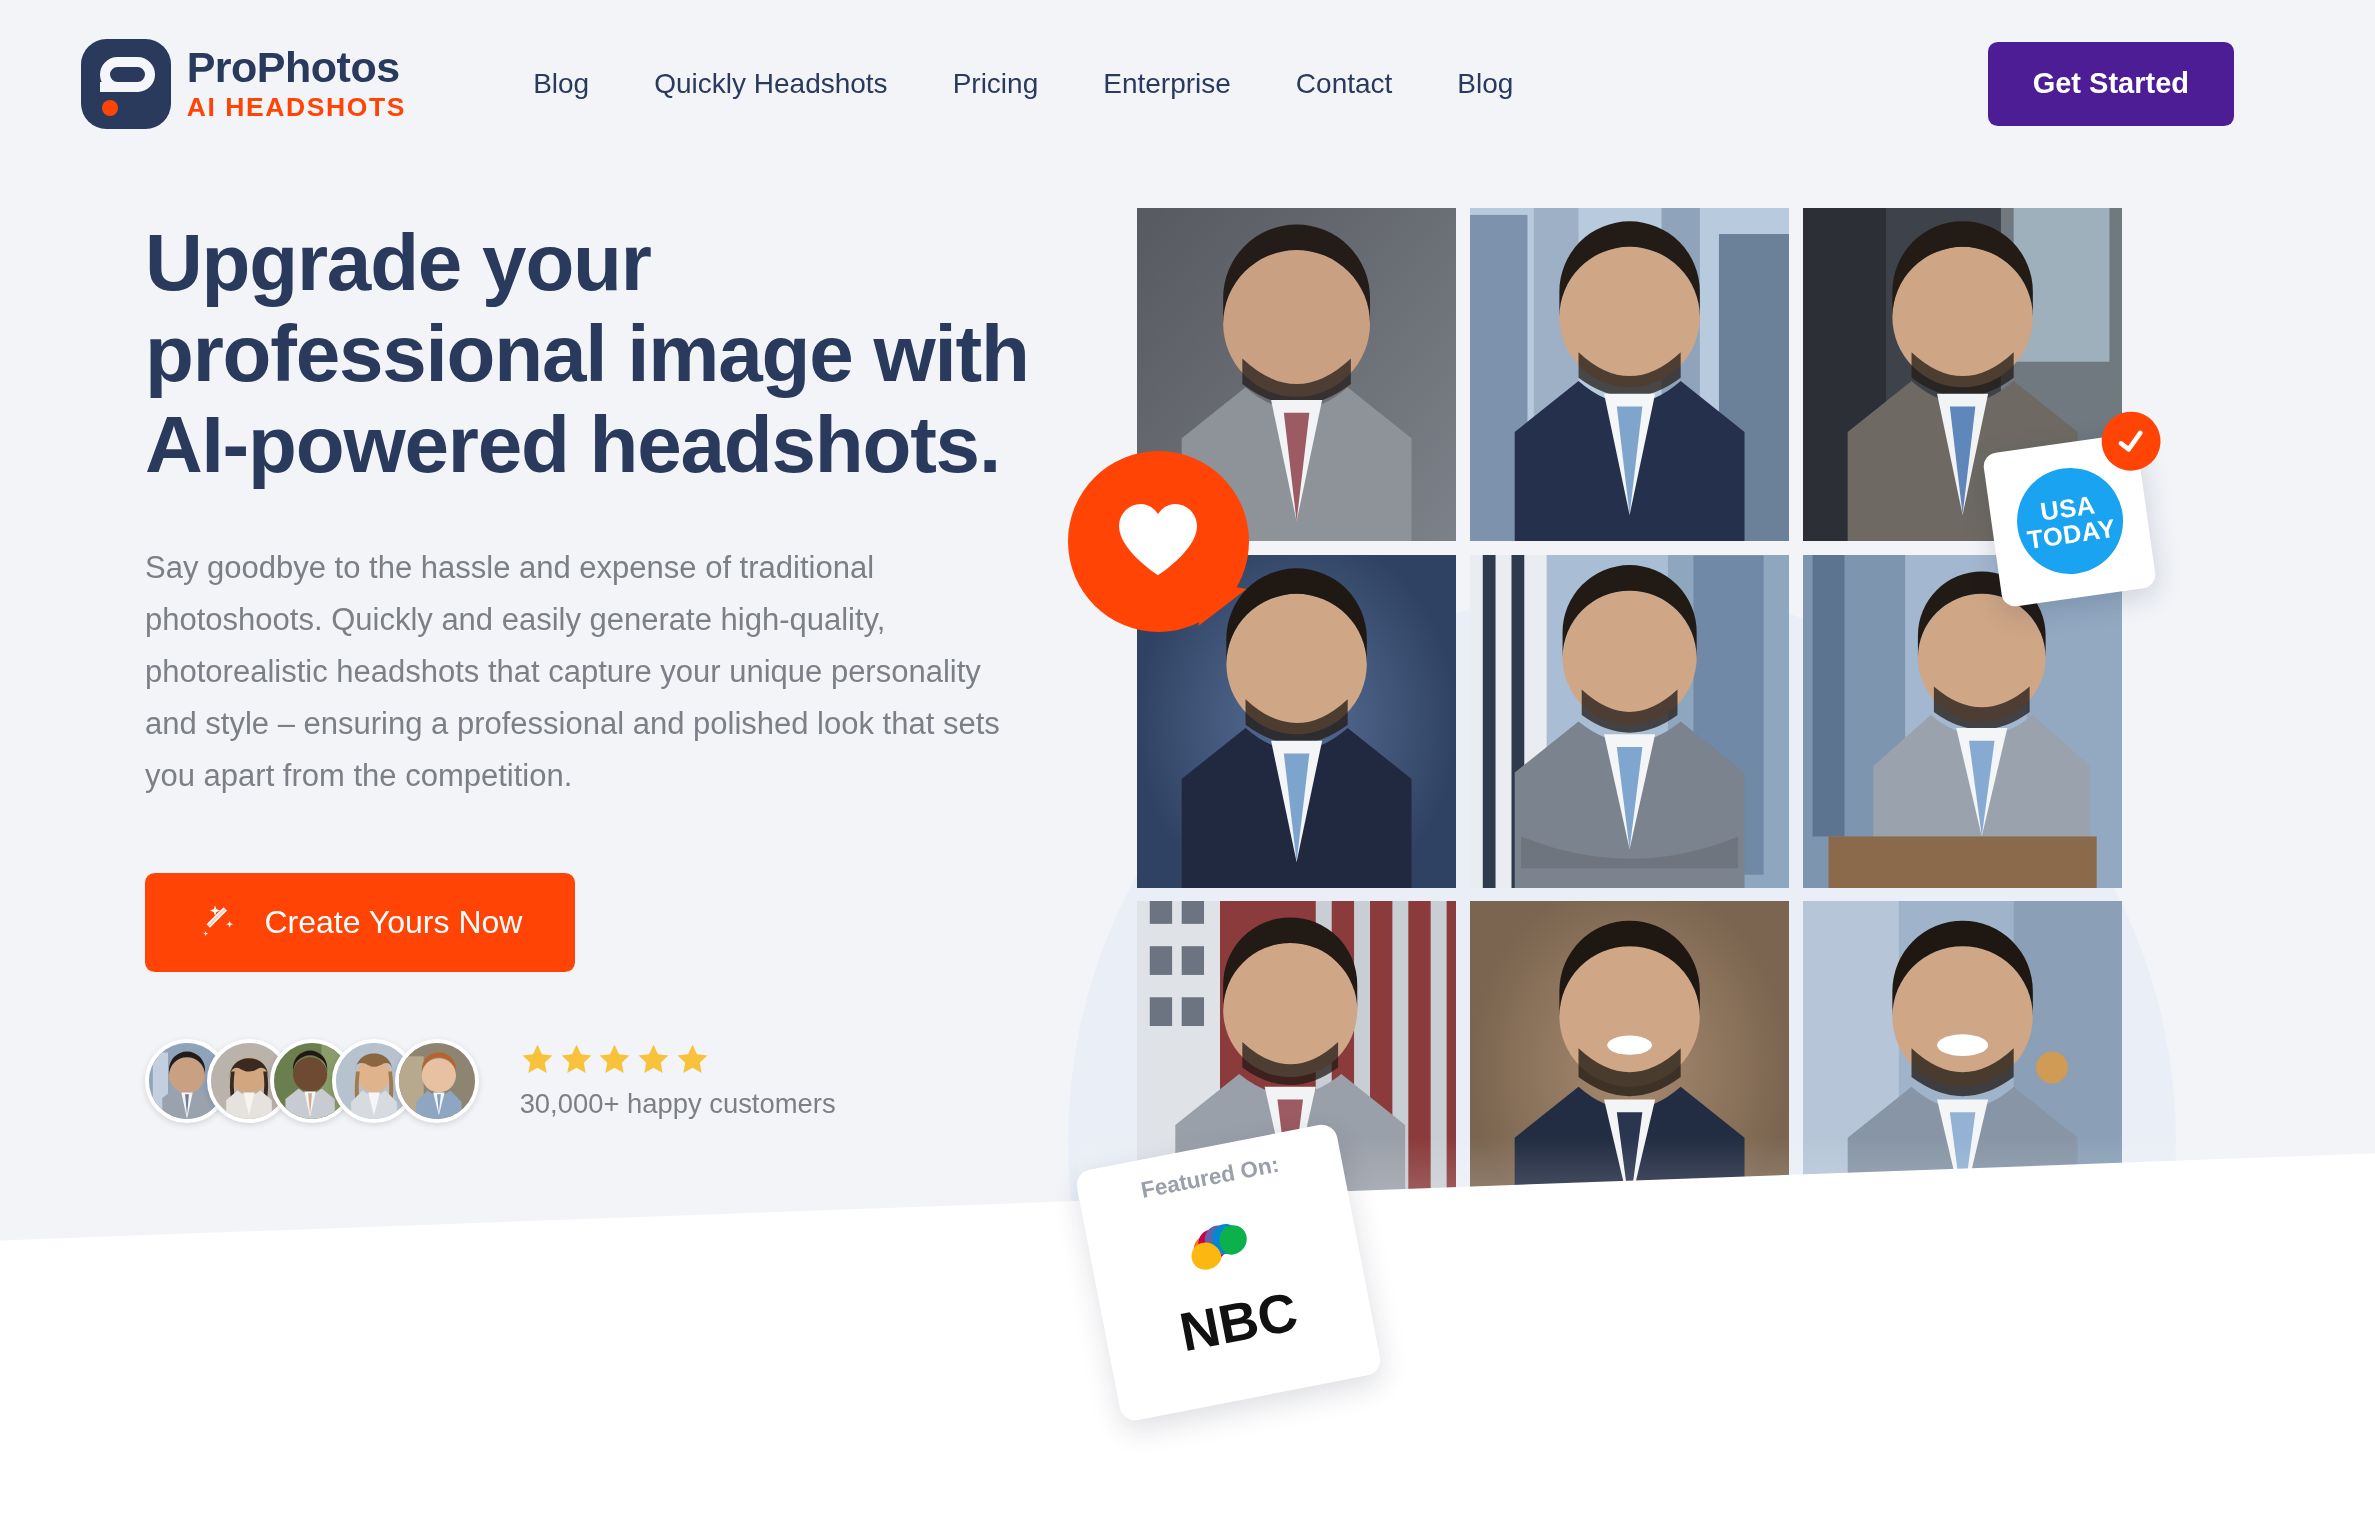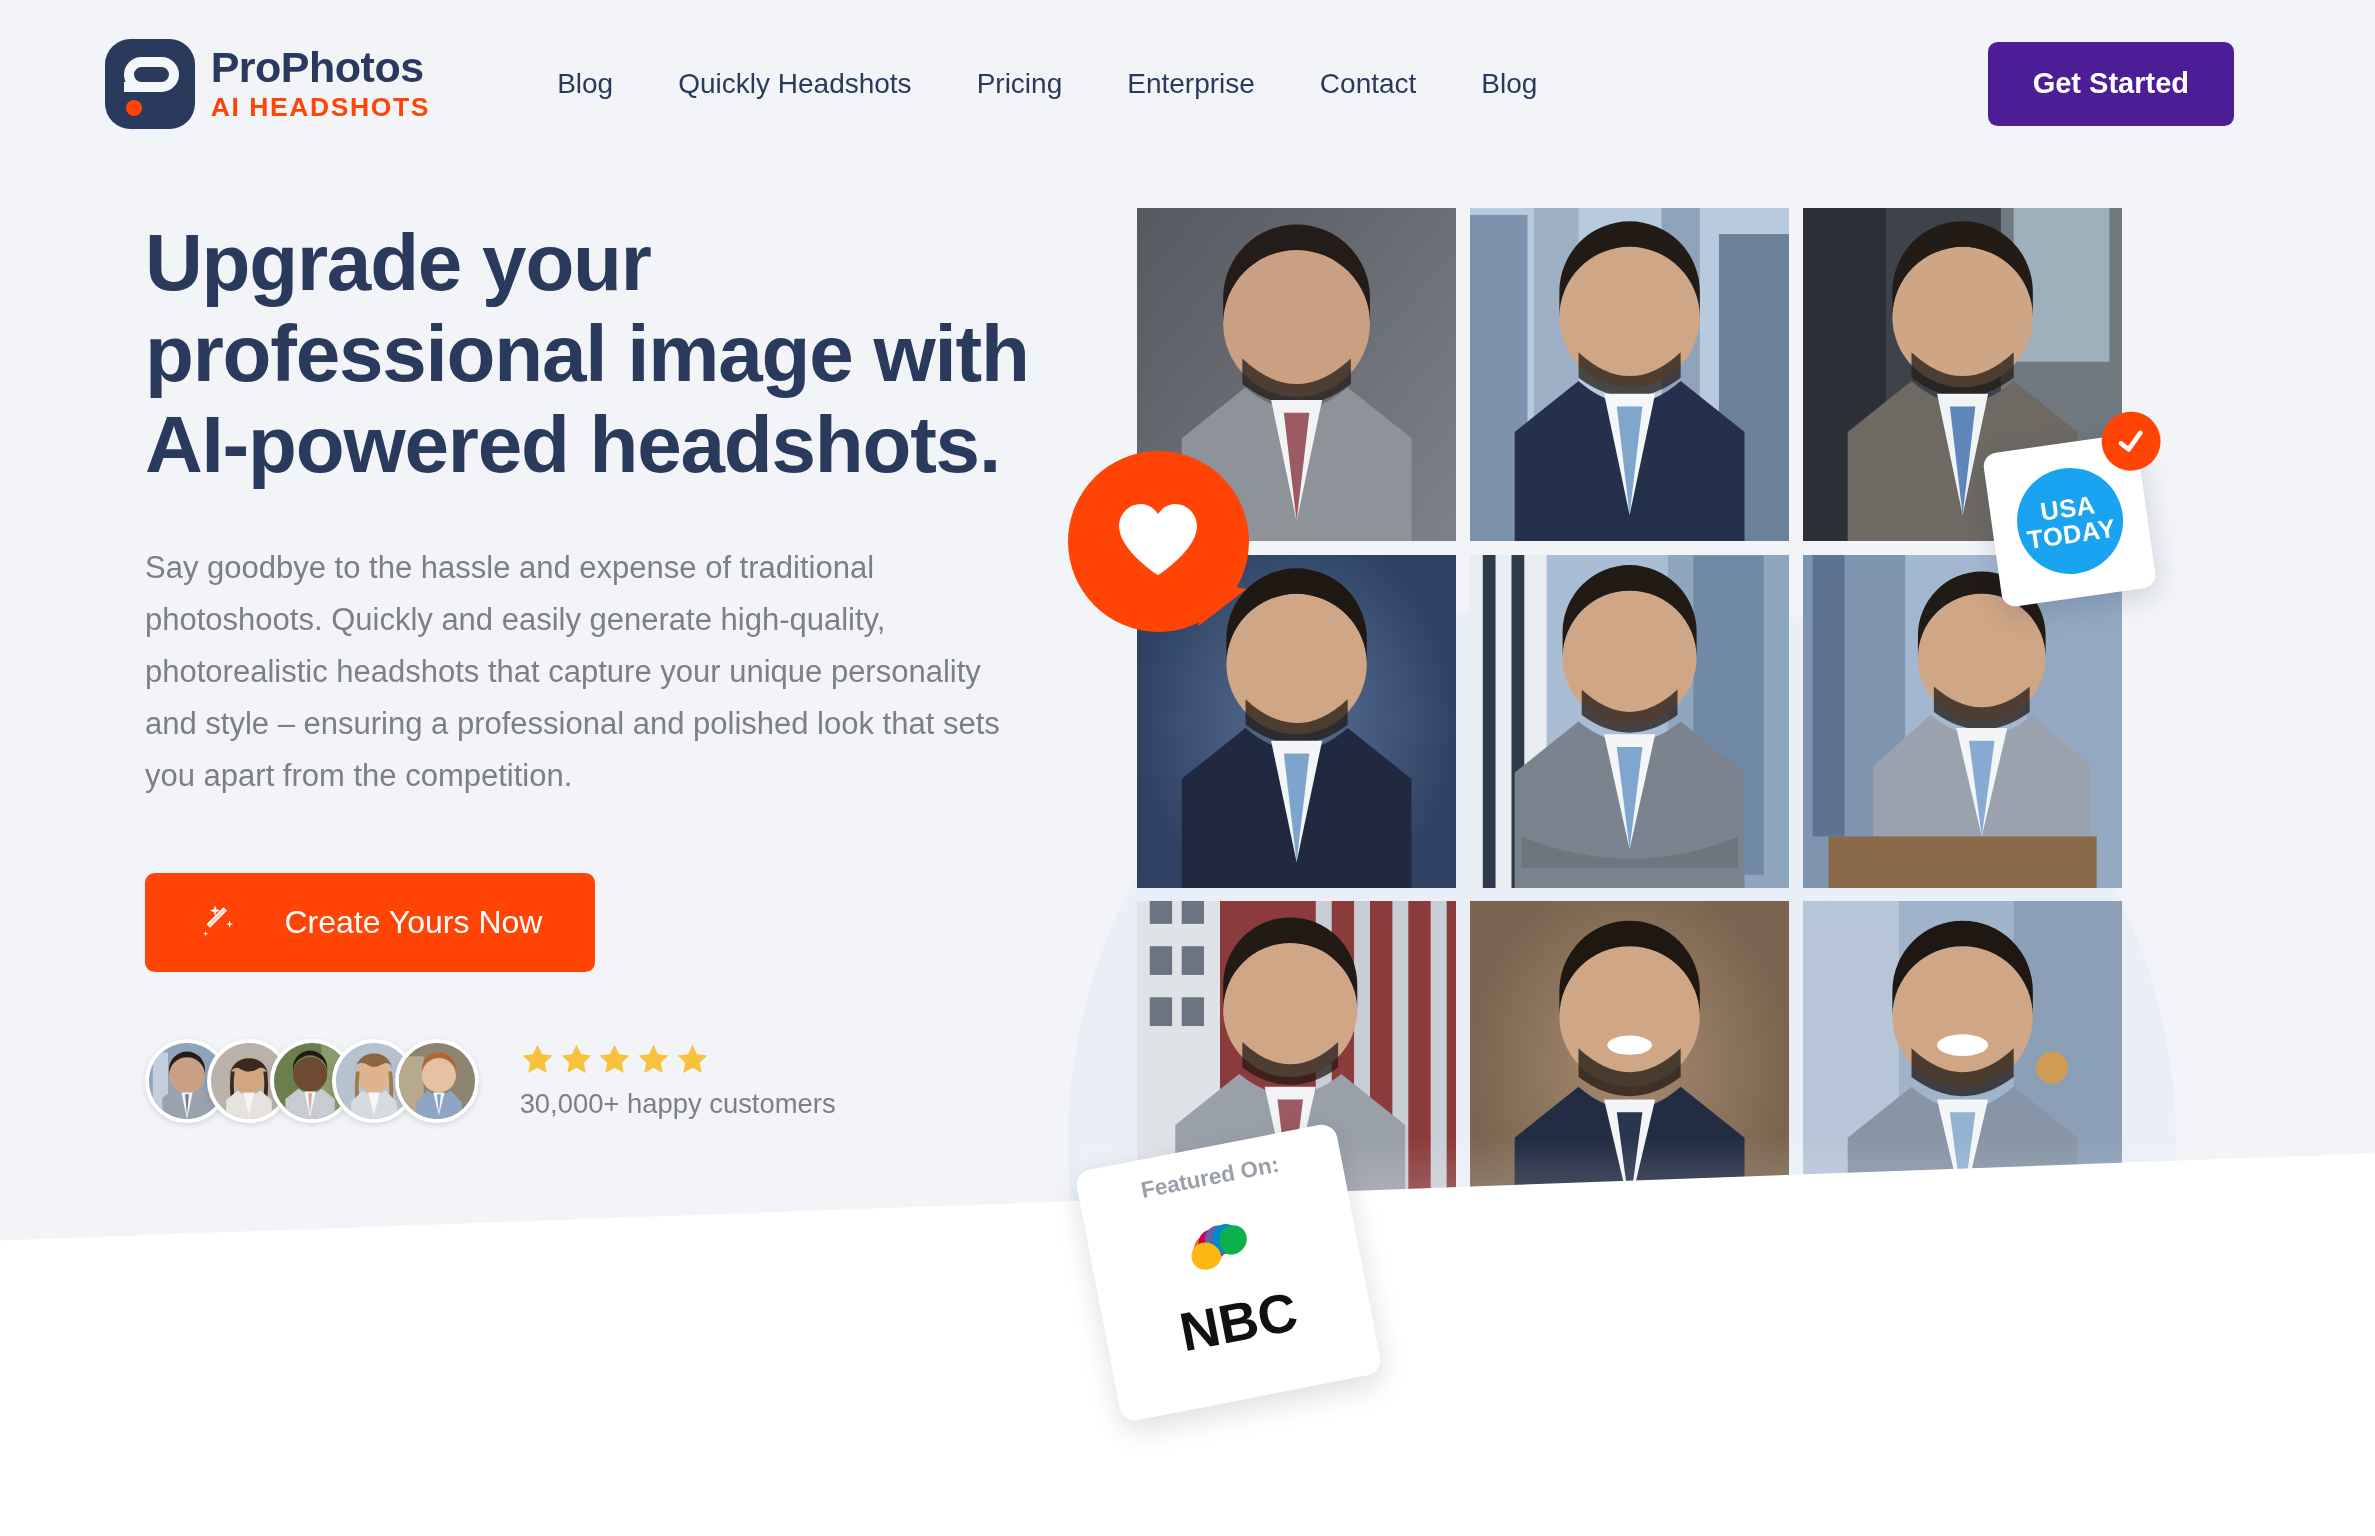--- a/index.html
+++ b/index.html
@@ -58,21 +58,21 @@
   }
 
   
   .header {
     position: absolute;
     top: 0; left: 0;
     width: 2376px;
     height: 167px;
     display: flex;
     align-items: center;
-    padding: 0 142px 0 105px;
+    padding: 0 142px 0 81px;
     z-index: 30;
   }
 
   .logo { display: flex; align-items: center; gap: 15.7px; }
   .logo-mark {
     position: relative;
     width: 90px; height: 90px;
     border-radius: 25.5px;
     background: #2a3a5c;
     flex: 0 0 auto;
@@ -171,21 +171,20 @@
     background: #ff4405;
     border: none;
     border-radius: 9.8px;
     padding: 29px 53px;
     cursor: pointer;
   }
   .cta-main .label {
     font-size: 32px;
     color: #fff;
     font-weight: normal;
-    margin-left: 20px;
   }
   .wand { width: 41px; height: 41px; display: block; }
 
   
   .social {
     margin-top: 67px;
     display: flex;
     align-items: center;
   }
   .avatars { display: flex; }

